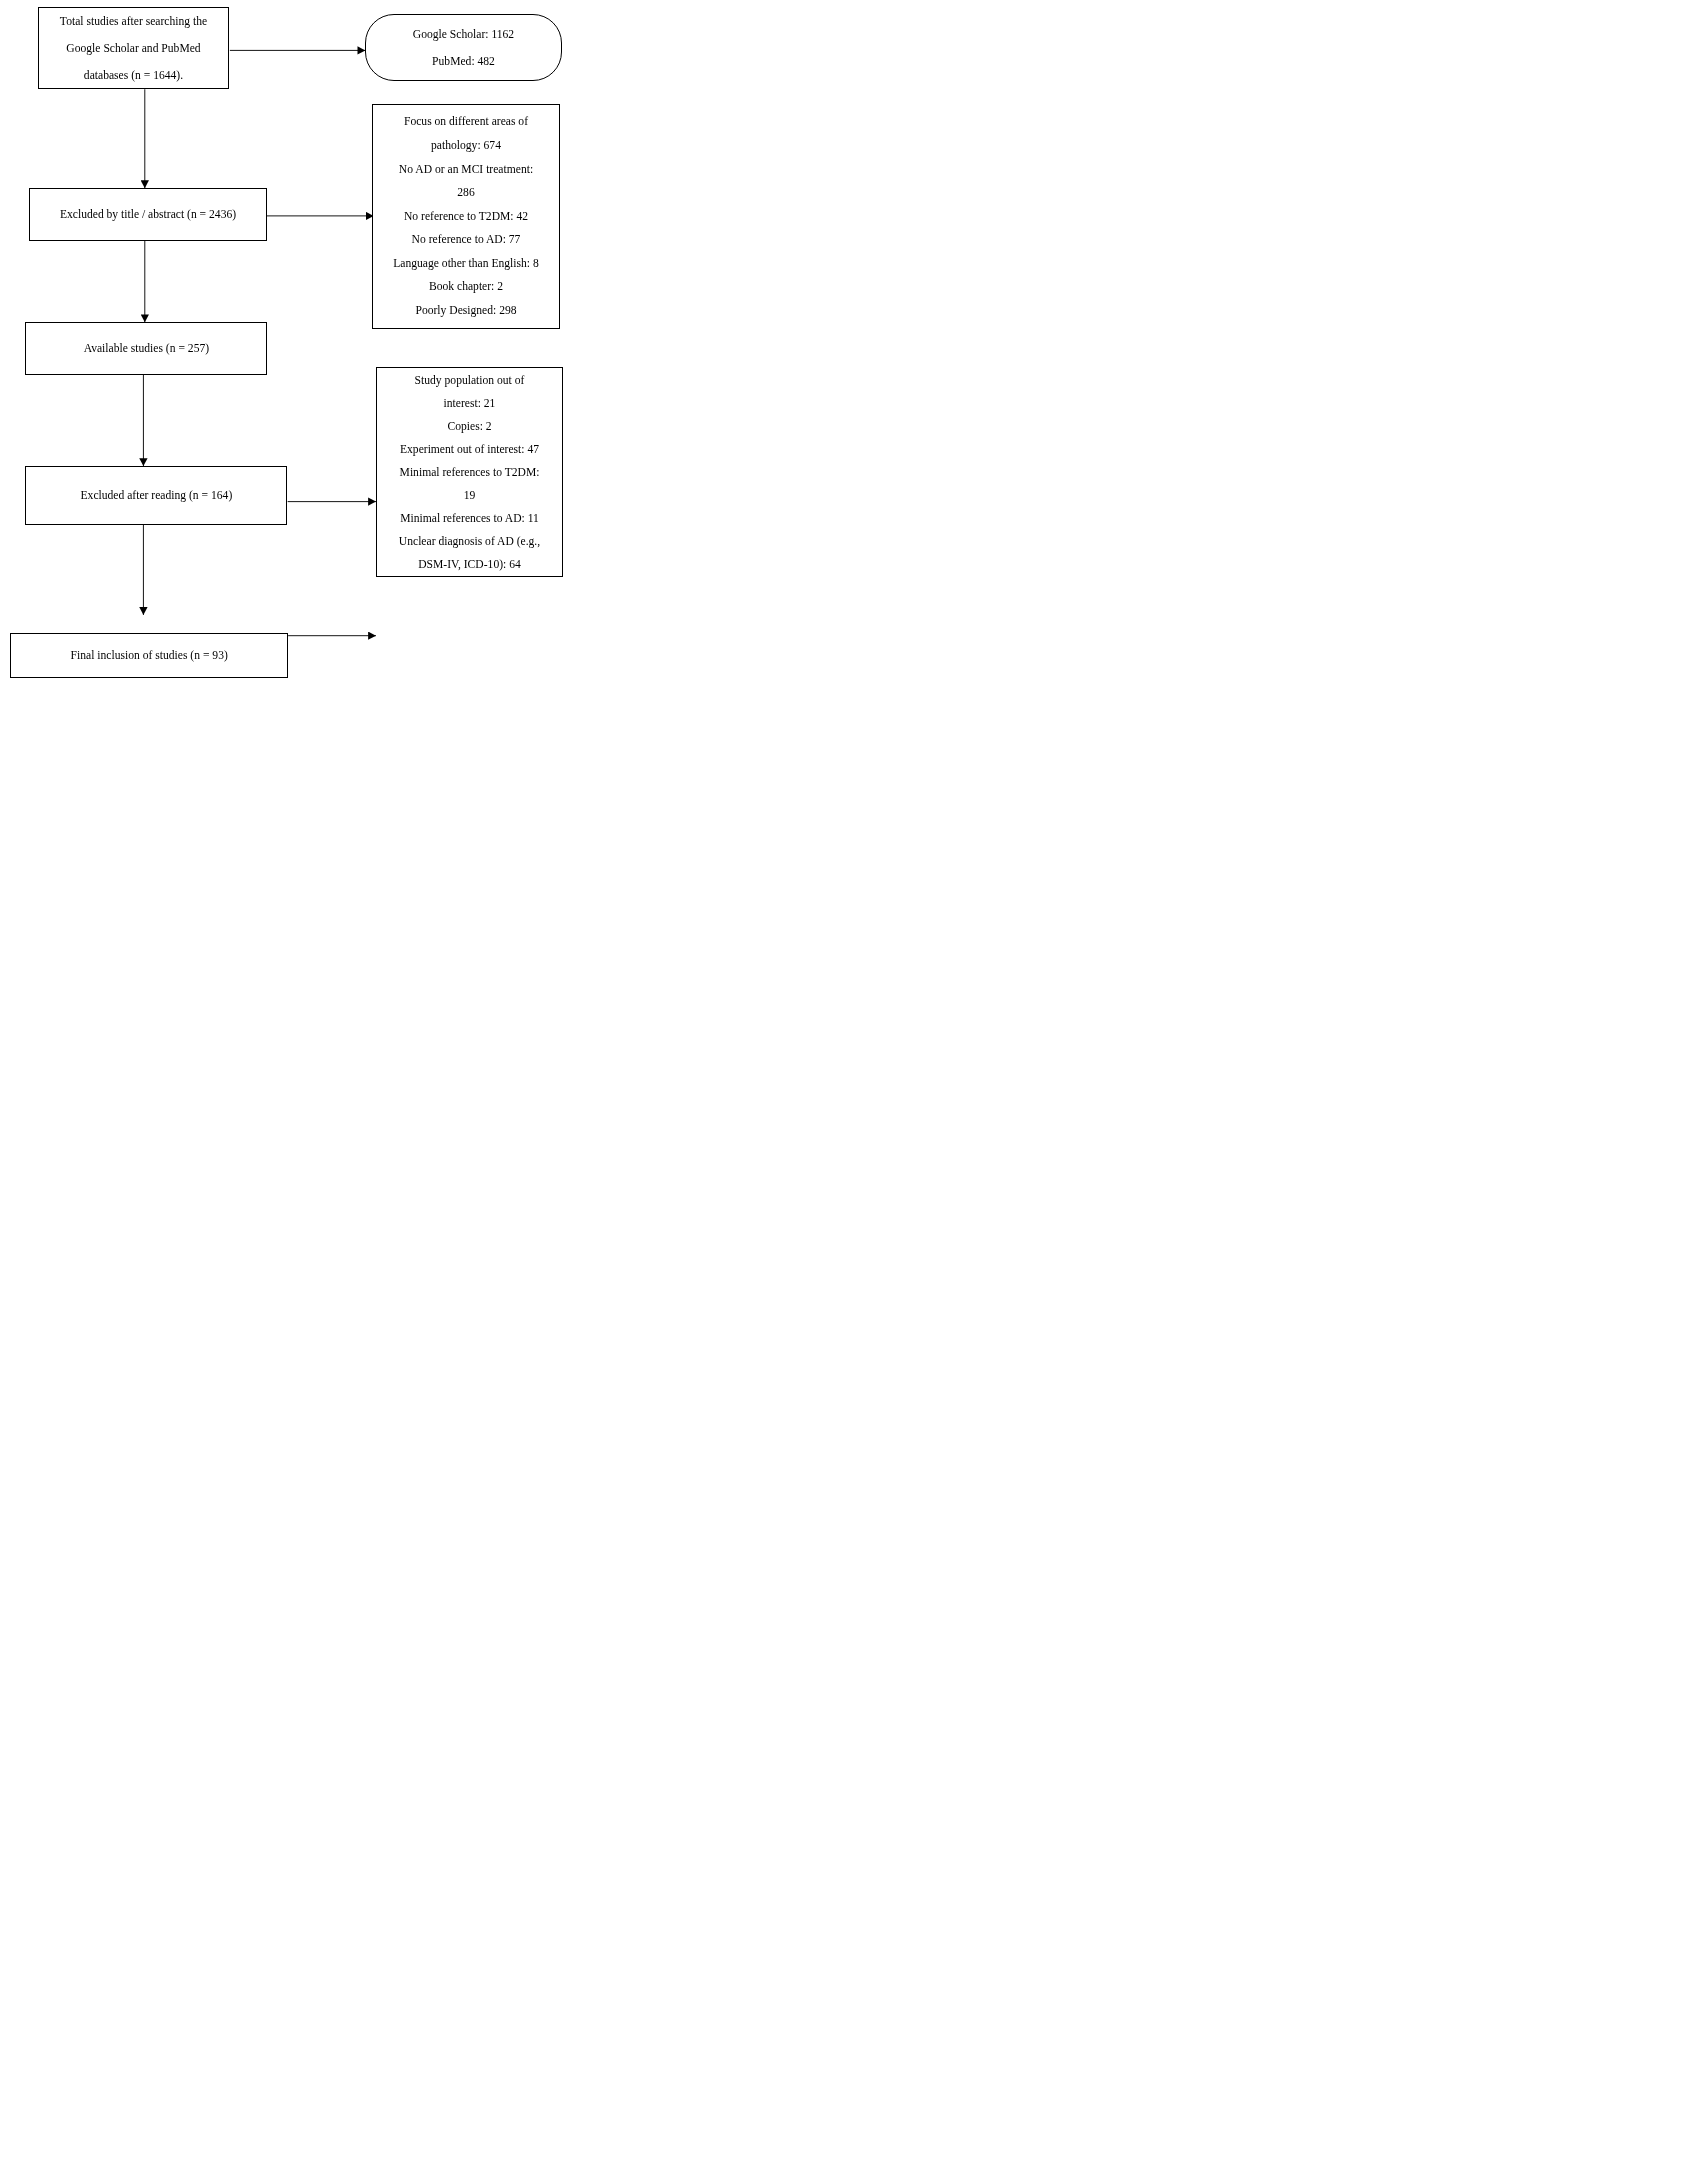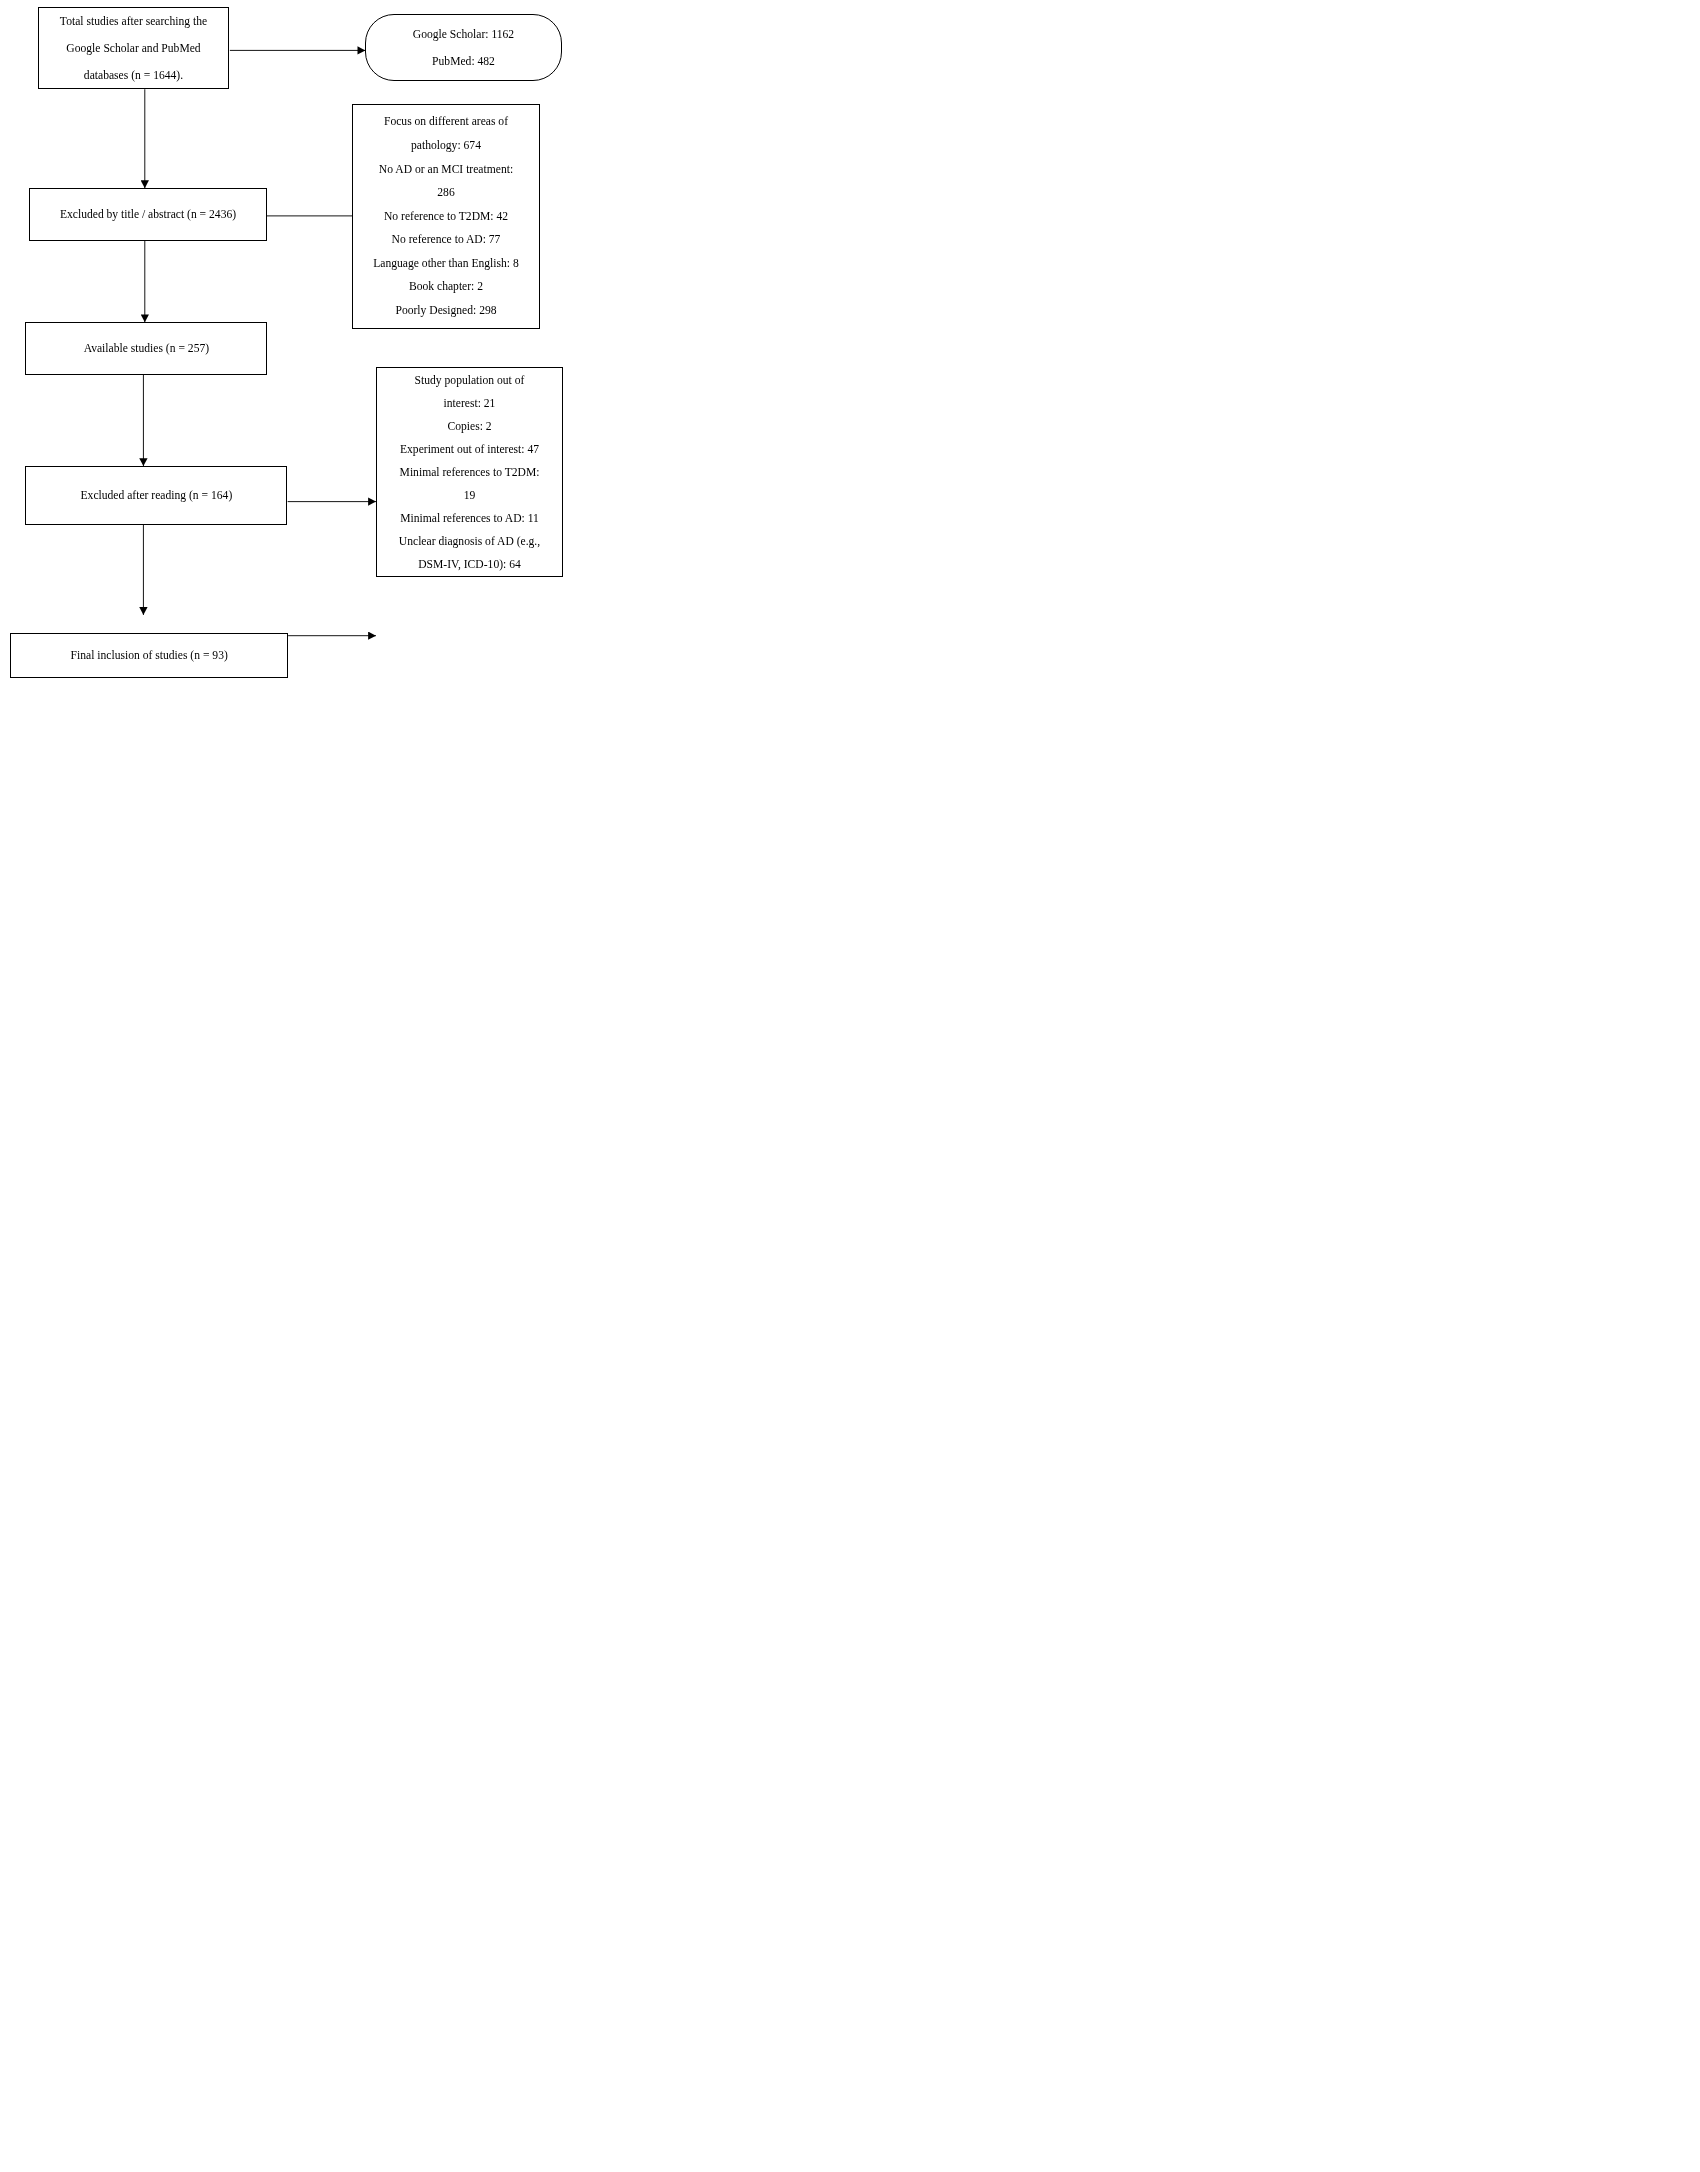--- a/index.html
+++ b/index.html
@@ -56,21 +56,21 @@
 
   
   .b-total     { left: 38px;  top: 7px;   width: 191px; height: 82px; }
   .b-title-abs { left: 29px;  top: 188px;  width: 238px; height: 53px; }
   .b-available { left: 25.4px;  top: 322px;  width: 242px; height: 53px; }
   .b-reading   { left: 25.4px;  top: 466px; width: 262px; height: 59px; }
   .b-final     { left: 10.2px;  top: 633px; width: 278px; height: 45px;  }
 
   
   .r-counts    { left: 365px; top: 14px;   width: 197px; height: 67px; border-radius: 29px; }
-  .r-tareasons { left: 352px; top: 104px;  width: 188px; height: 225px; }
+  .r-tareasons { left: 372px; top: 104px;  width: 188px; height: 225px; }
   .r-rreasons  { left: 376px; top: 367px;  width: 187px; height: 210px; }
   .r-comp      { left: 376px; top: 594px; width: 187px; height: 124px; }
 </style>
 </head>
 <body>
 
 <div class="page">
 
   <svg class="arrow-layer" viewBox="0 0 1226 1566" xmlns="http://www.w3.org/2000/svg">
     <defs>

